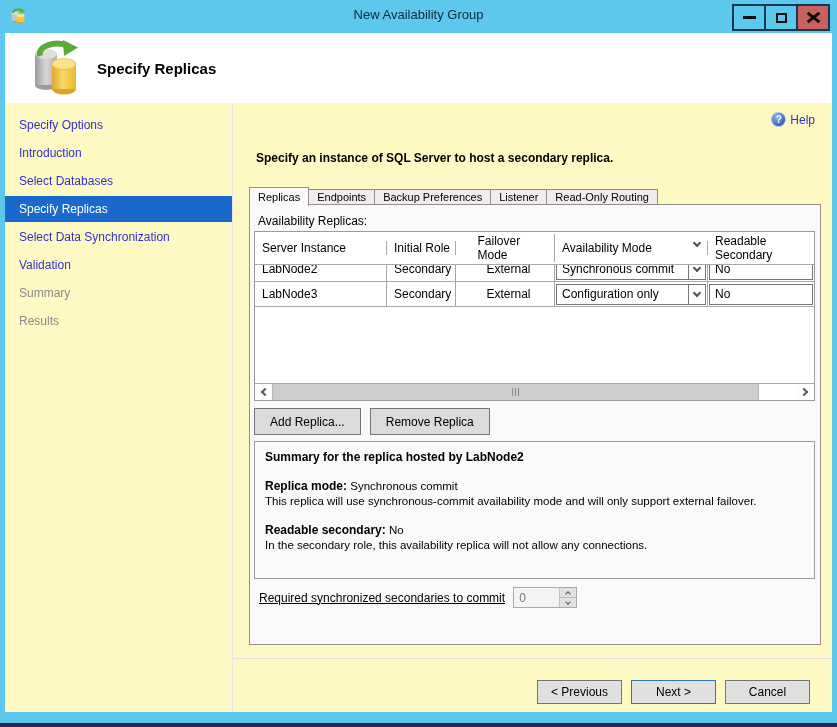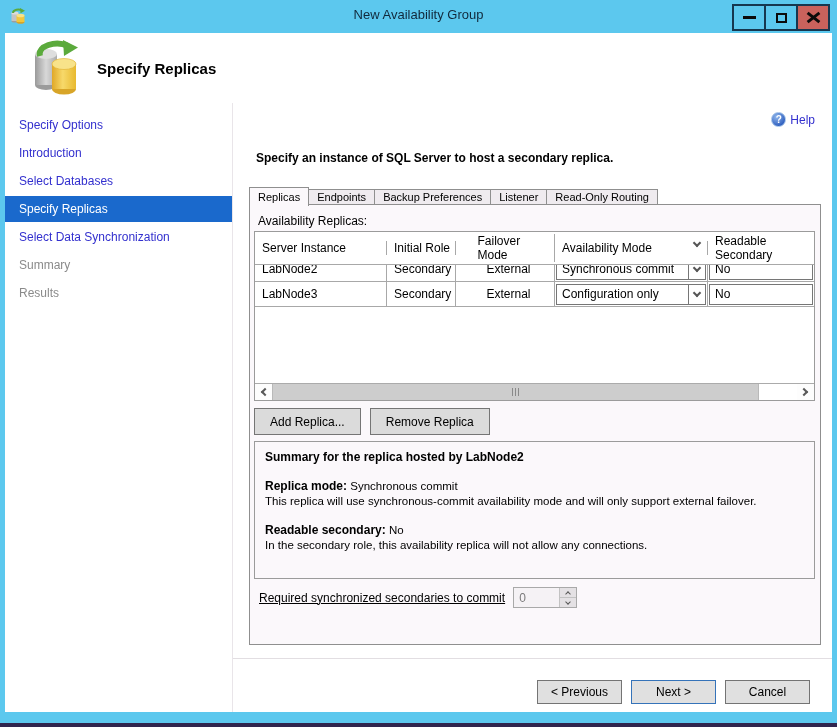--- a/index.html
+++ b/index.html
@@ -18,21 +18,21 @@
           display:flex; align-items:center; justify-content:center; margin-left:-2px; position:relative; }
   .wbtn.close { background:#C9625C; }
   .glyph-min { width:13px; height:3px; background:#0b0b0b; }
   .glyph-max { width:11px; height:10px; border:2px solid #0b0b0b; }
   .glyph-x { position:relative; width:13px; height:13px; }
   .glyph-x::before,.glyph-x::after { content:""; position:absolute; left:-1px; top:5px; width:15px; height:3px; background:#0b0b0b; }
   .glyph-x::before { transform:rotate(38deg); }
   .glyph-x::after { transform:rotate(-38deg); }
 
   
-  .main { position:absolute; top:33px; left:5px; right:5px; bottom:15px; background:#ffffff; }
+  .main { position:absolute; top:33px; left:5px; right:5px; bottom:15px; background:#fef9c3; }
 
   .header { position:absolute; top:0; left:0; right:0; height:70px; background:#FFFFFF; display:flex; align-items:center; }
   .header-icon { margin-left:27px; width:48px; height:56px; }
   .header-title { margin-left:17px; font-size:15px; font-weight:bold; color:#000; }
 
   .body { position:absolute; top:70px; bottom:0; left:0; right:0; display:flex; }
 
   
   .sidebar { width:227px; padding-top:9px; }
   .nav-item { height:26px; line-height:26px; margin-bottom:2px; padding-left:14px; font-size:12px; white-space:nowrap; }
@@ -182,20 +182,21 @@
     </div>
 
     <div class="body">
 
       <div class="sidebar">
         <div class="nav-item link">Specify Options</div>
         <div class="nav-item link">Introduction</div>
         <div class="nav-item link">Select Databases</div>
         <div class="nav-item active">Specify Replicas</div>
         <div class="nav-item link">Select Data Synchronization</div>
+        <div class="nav-item link">Validation</div>
         <div class="nav-item disabled">Summary</div>
         <div class="nav-item disabled">Results</div>
       </div>
 
       <div class="content">
 
         <div class="help-link">
           <div class="help-icon">?</div>
           <span>Help</span>
         </div>

